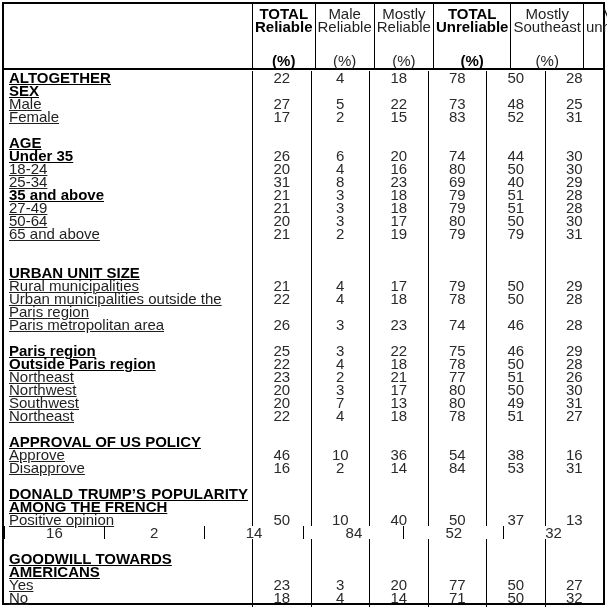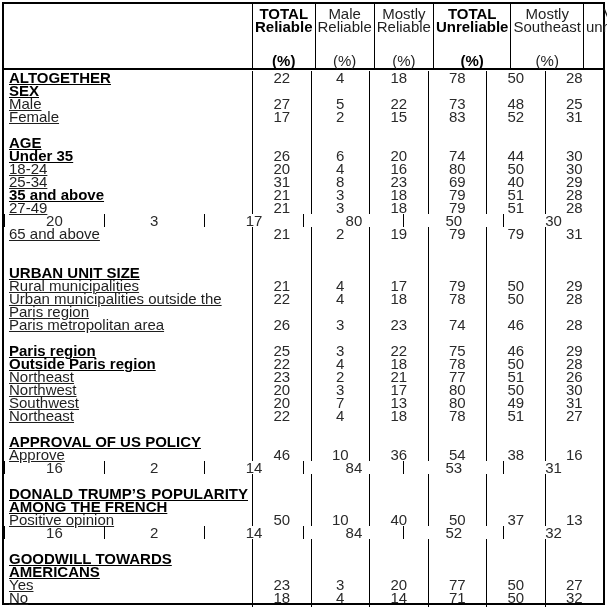--- a/index.html
+++ b/index.html
@@ -215,20 +215,21 @@
         <div class="cell-label">27-49</div>
         <div class="cell-num">21</div>
         <div class="cell-num">3</div>
         <div class="cell-num">18</div>
         <div class="cell-num">79</div>
         <div class="cell-num">51</div>
         <div class="cell-num">28</div>
       </div>
 
       <div class="row">
+        <div class="cell-label">50-64</div>
         <div class="cell-num">20</div>
         <div class="cell-num">3</div>
         <div class="cell-num">17</div>
         <div class="cell-num">80</div>
         <div class="cell-num">50</div>
         <div class="cell-num">30</div>
       </div>
 
       <div class="row">
         <div class="cell-label">65 and above</div>
@@ -395,20 +396,21 @@
         <div class="cell-label">Approve</div>
         <div class="cell-num">46</div>
         <div class="cell-num">10</div>
         <div class="cell-num">36</div>
         <div class="cell-num">54</div>
         <div class="cell-num">38</div>
         <div class="cell-num">16</div>
       </div>
 
       <div class="row">
+        <div class="cell-label">Disapprove</div>
         <div class="cell-num">16</div>
         <div class="cell-num">2</div>
         <div class="cell-num">14</div>
         <div class="cell-num">84</div>
         <div class="cell-num">53</div>
         <div class="cell-num">31</div>
       </div>
 
       <div class="row">
         <div class="cell-label"></div>

